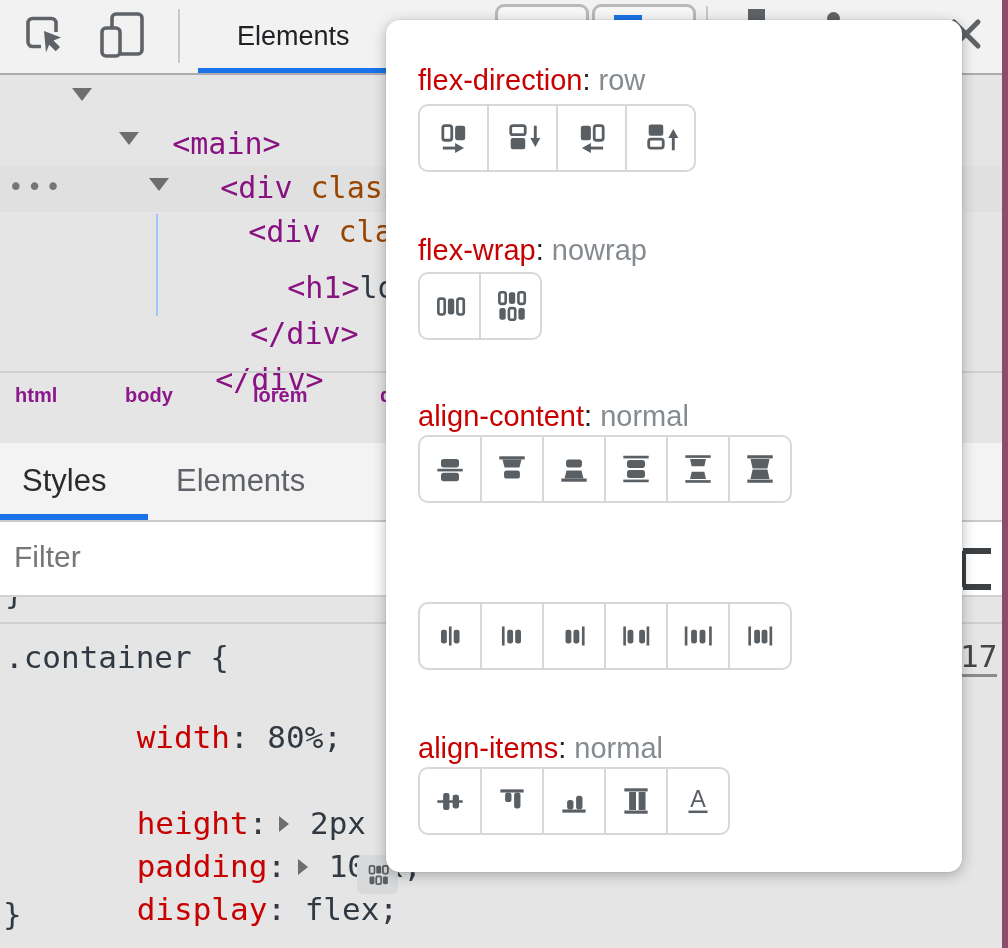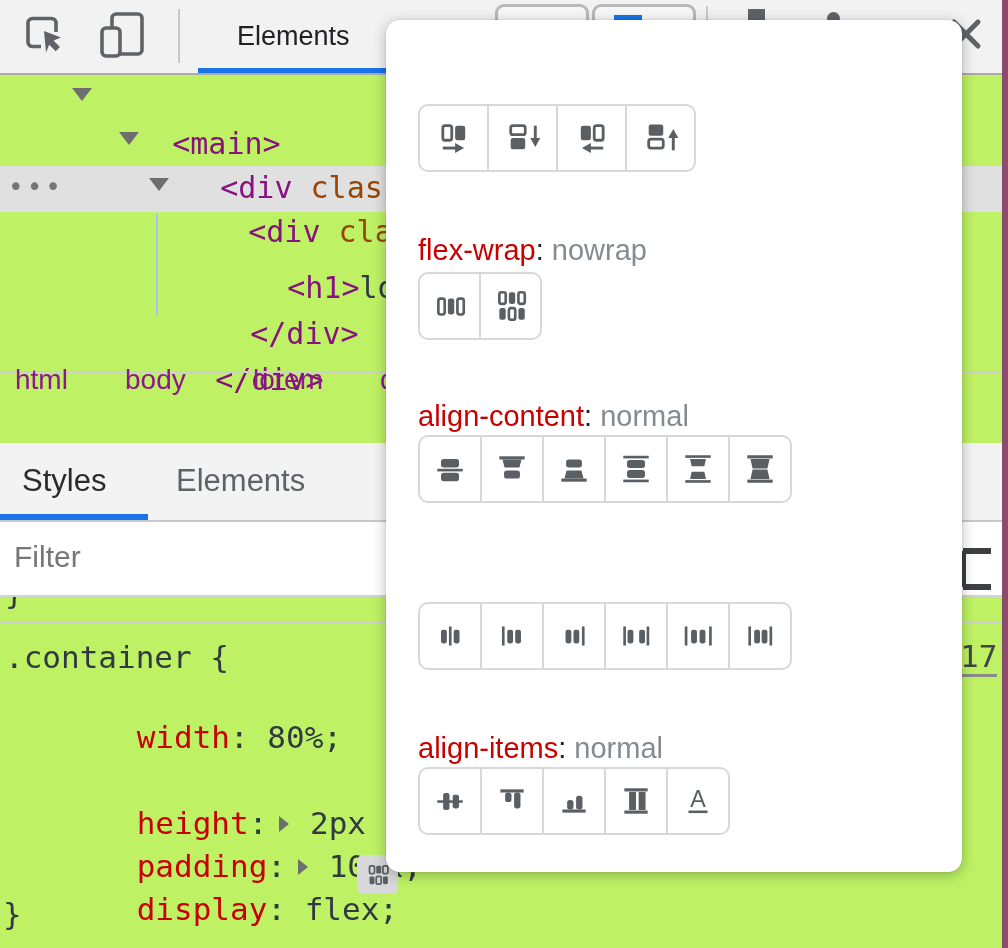--- a/index.html
+++ b/index.html
@@ -1,16 +1,16 @@
 <!DOCTYPE html>
 <html><head>
 <meta charset="utf-8">
 <style>
   html,body{margin:0;padding:0;background:#fff;}
-  #screen{position:relative;width:1008px;height:948px;overflow:hidden;background:#bef264;
+  #screen{position:relative;width:1008px;height:948px;overflow:hidden;background:#e5e5e5;
           font-family:"Liberation Sans",sans-serif;}
   .abs{position:absolute;}
   
   .toolbar{position:absolute;left:0;top:0;width:1008px;height:73px;background:#f2f2f2;
            border-bottom:2px solid #ababab;}
   .tab-label{position:absolute;left:237px;top:21px;font-size:27px;color:#202124;}
   .tab-underline{position:absolute;left:198px;top:68px;width:260px;height:5px;background:#1a73e8;}
   .vsep{position:absolute;width:2px;background:#c8c8c8;}
   .frag-btn{position:absolute;border:3px solid #b9b9b9;border-radius:9px;background:#f7f7f7;}
   
@@ -18,21 +18,21 @@
   .tree-row{position:absolute;font-size:30px;line-height:44px;white-space:pre;}
   .tag{color:#881280;} .attr{color:#994500;} .plain{color:#303942;}
   .tri-down{position:absolute;width:0;height:0;border-left:10px solid transparent;
             border-right:10px solid transparent;border-top:13px solid #6e6e6e;}
   .tri-right{position:absolute;width:0;height:0;border-top:8px solid transparent;
              border-bottom:8px solid transparent;border-left:10px solid #6e6e6e;}
   .sel-band{position:absolute;left:0;top:166px;width:1008px;height:46px;background:#e0e0e0;}
   .guide{position:absolute;left:156px;top:214px;width:2px;height:102px;background:#a6c5f7;}
   .dots{position:absolute;left:8px;top:172px;color:#757575;font-size:26px;letter-spacing:3px;}
   
-  .crumb{position:absolute;top:364px;font-size:28px;color:#8c188c;}
+  .crumb{position:absolute;top:384px;font-size:20px;color:#8c188c;font-weight:bold;}
   
   .tabbar{position:absolute;left:0;top:443px;width:1008px;height:77px;background:#f3f3f3;
           border-bottom:2px solid #c9c9c9;}
   .tabbar .t1{position:absolute;left:22px;top:20px;font-size:31px;color:#2b2b2b;}
   .tabbar .t2{position:absolute;left:176px;top:20px;font-size:31px;color:#5f6368;}
   .styles-underline{position:absolute;left:0;top:514px;width:148px;height:6px;background:#1a73e8;}
   .filter-row{position:absolute;left:0;top:522px;width:1008px;height:73px;background:#fff;
               border-bottom:2px solid #d2d2d2;}
   .filter-text{position:absolute;left:14px;top:18px;font-size:30px;color:#767676;}
   .brace-clip{position:absolute;left:0;top:597px;width:60px;height:24px;overflow:hidden;}
@@ -167,20 +167,23 @@
       <rect class="st" x="24" y="4" width="7" height="11" rx="2"></rect>
         <rect x="5" y="19" width="7" height="11" rx="2"></rect>
       <rect class="st" x="14.5" y="19" width="7" height="11" rx="2"></rect>
         <rect x="24" y="19" width="7" height="11" rx="2"></rect>
     </svg>
   </div>
   <div class="css-line mono" style="left:3px;top:897px">}</div>
 
   <div class="popup">
 
+    <div class="sec-label" style="top:44px">
+      <span class="nm">flex-direction</span><span class="sp">:</span><span class="vl"> </span><span class="vl">row</span>
+    </div>
     <div class="btn-row" style="top:84px">
       <div class="fxbtn w71" title="row">
         <svg width="38" height="38" viewBox="0 0 34 34" class="ic">
           <rect class="st" x="7" y="6" width="8" height="13" rx="2"></rect>
             <rect x="18" y="6" width="9" height="13" rx="2"></rect>
           <path d="M7 26h13" stroke="#5a5f64" stroke-width="2.6"></path>
             <path d="M18 21.5l8 4.5-8 4.5z"></path>
         </svg>
       </div>
       <div class="fxbtn w71" title="column">

